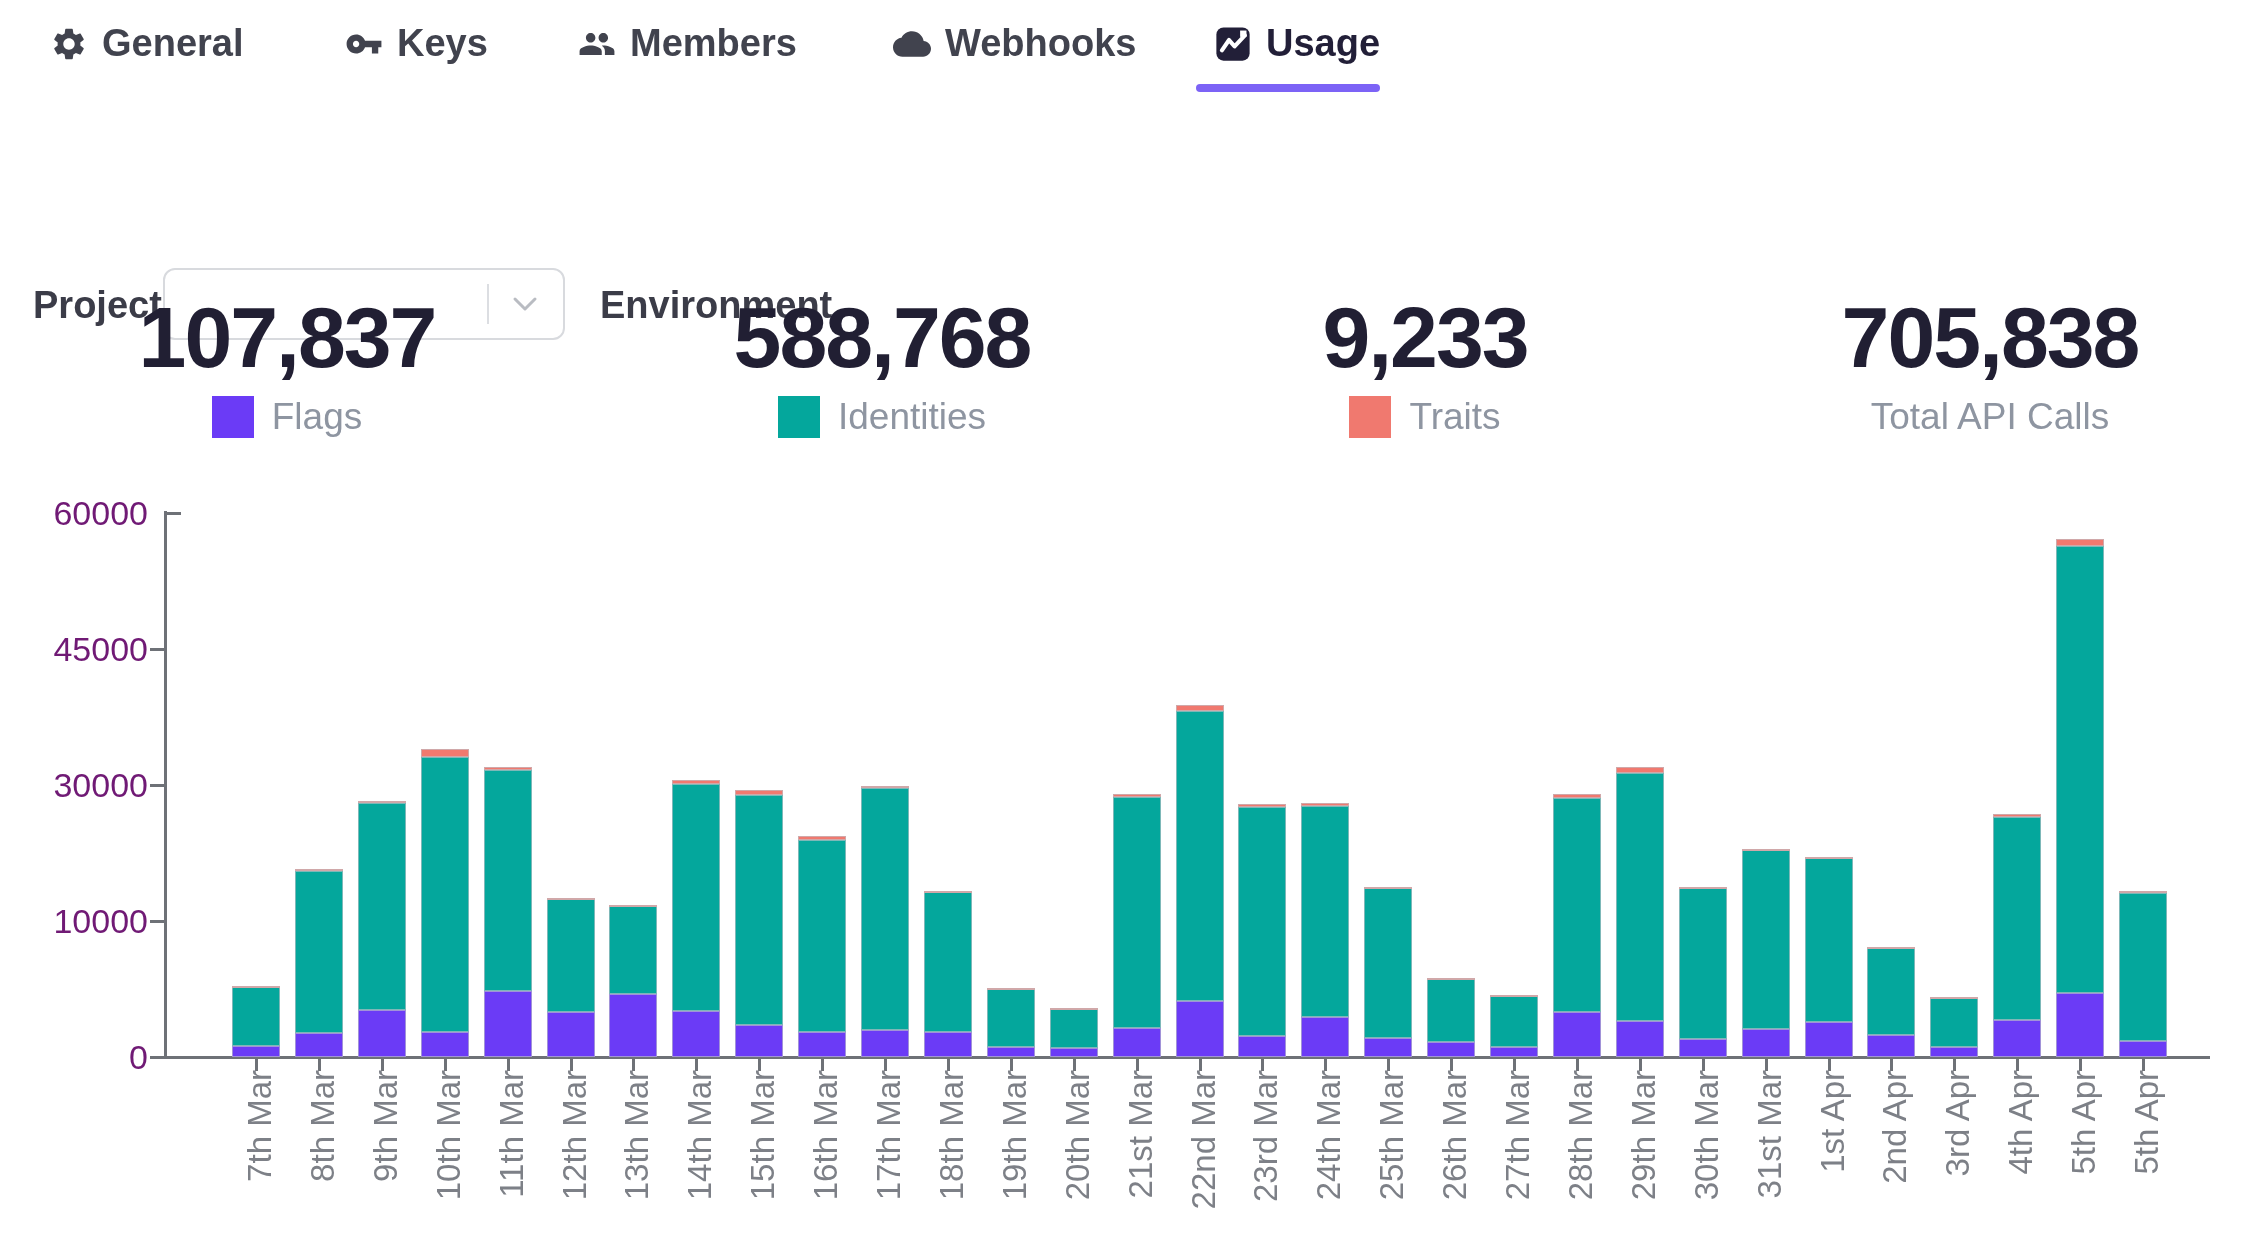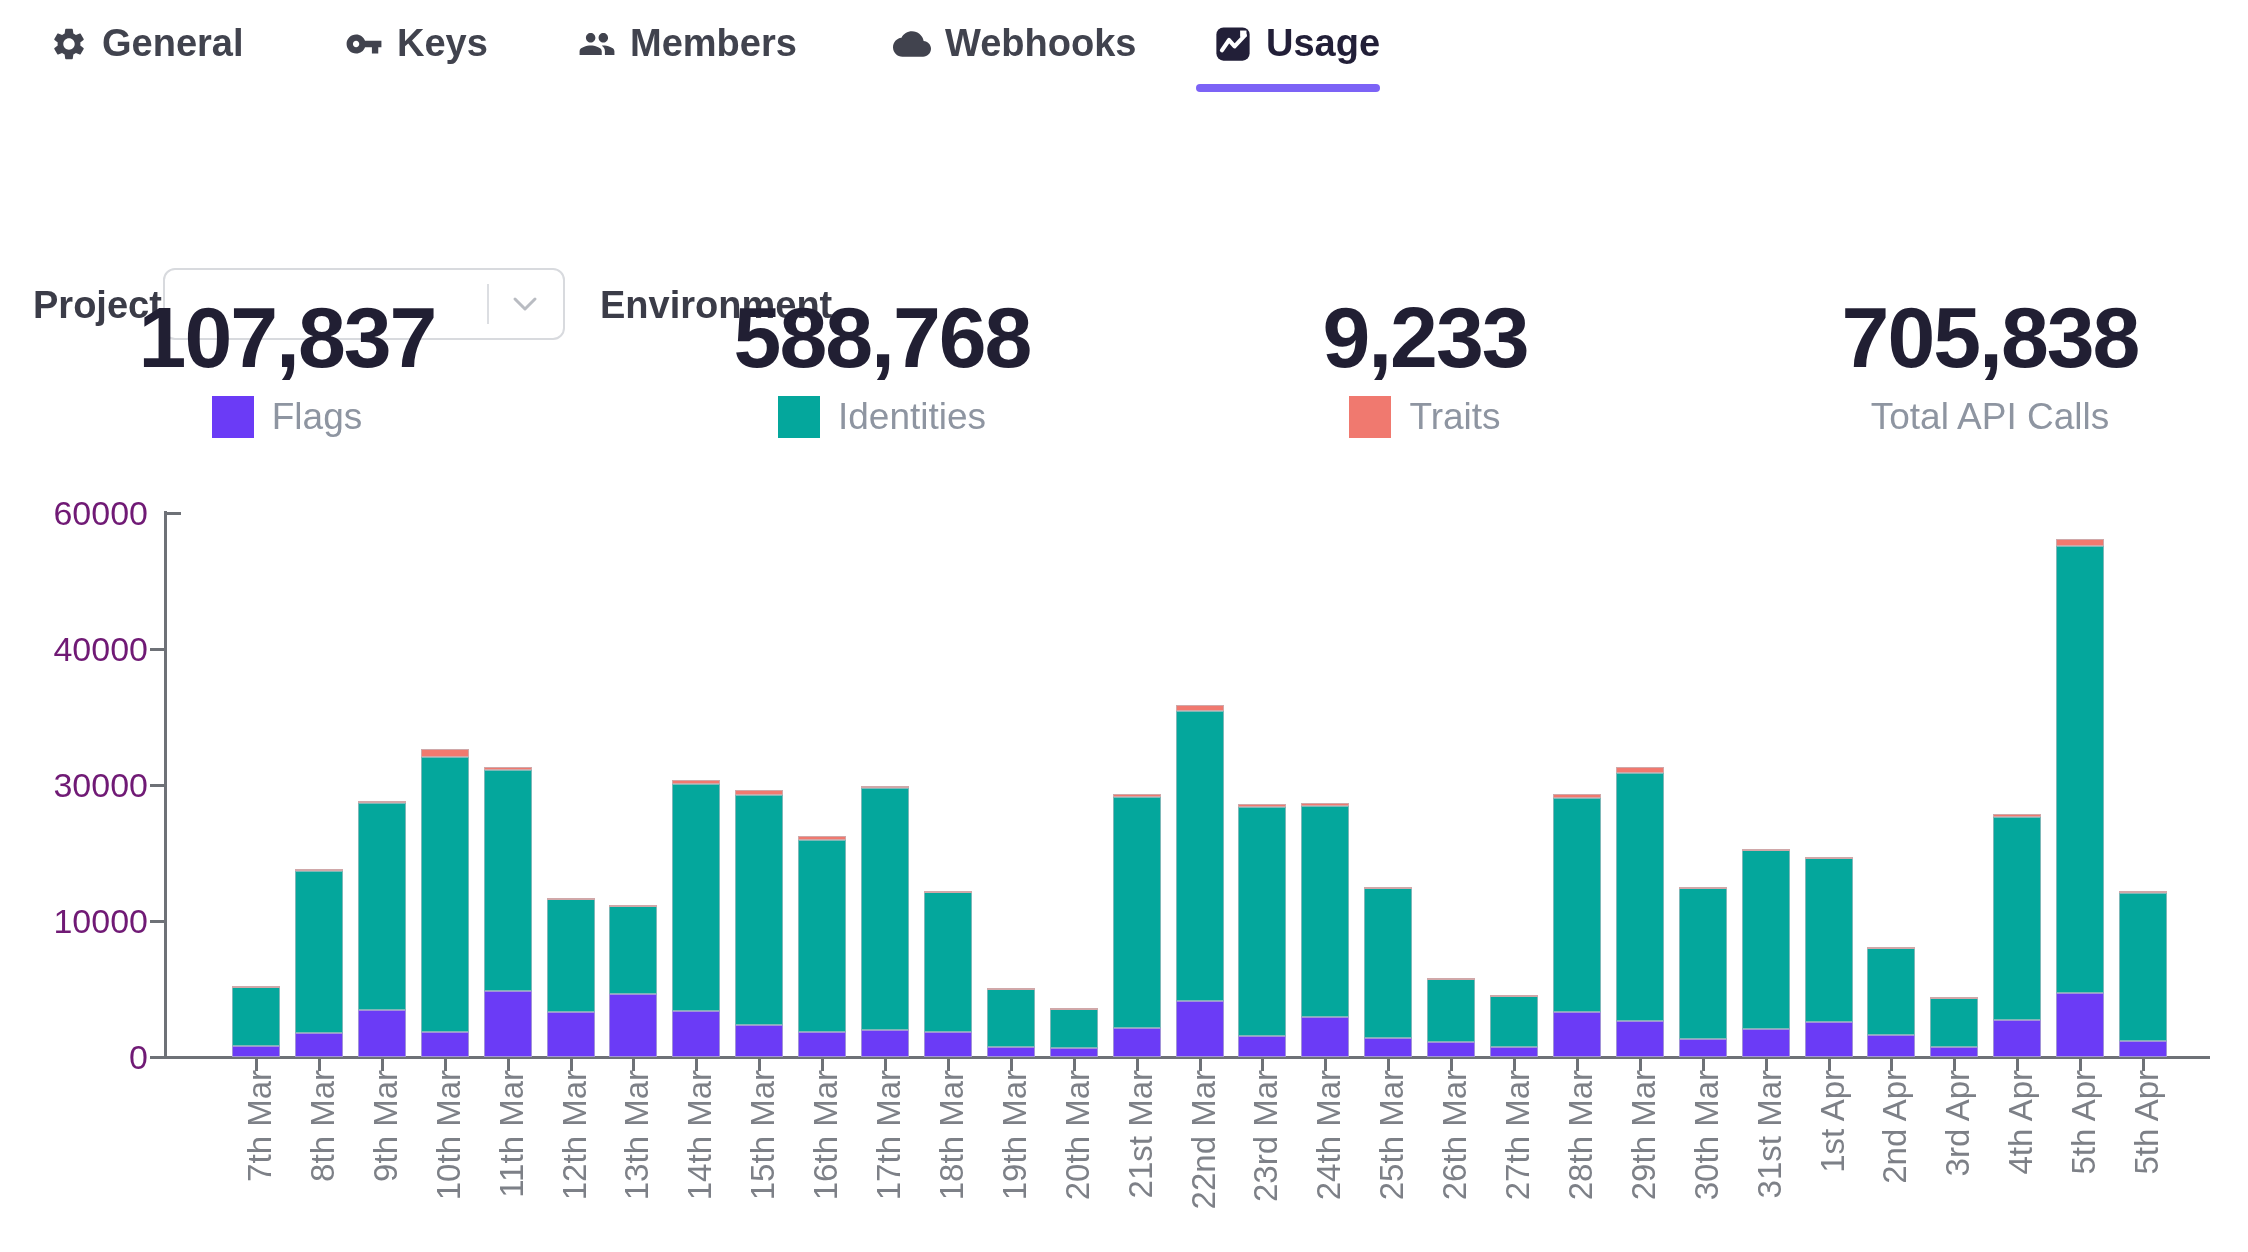--- a/index.html
+++ b/index.html
@@ -133,21 +133,21 @@
 <div id="chart">
   <div class="axis-y"></div>
   <div class="axis-x"></div>
 <div class="ytick" style="left: 150px; top: 1056px;"></div>
     <div class="ylab" style="left: 28px; top: 1038px;">0</div>
     <div class="ytick" style="left: 150px; top: 920px;"></div>
     <div class="ylab" style="left: 28px; top: 902px;">10000</div>
     <div class="ytick" style="left: 150px; top: 784px;"></div>
     <div class="ylab" style="left: 28px; top: 766px;">30000</div>
     <div class="ytick" style="left: 150px; top: 648px;"></div>
-    <div class="ylab" style="left: 28px; top: 630px;">40000</div>
+    <div class="ylab" style="left: 28px; top: 630px;">45000</div>
     <div class="ytick" style="left: 167px; top: 512px;"></div>
     <div class="ylab" style="left: 28px; top: 494px;">60000</div>
     <div class="seg" style="left: 232px; width: 48px; top: 1046.12px; height: 10.88px; background: rgb(107, 59, 246);"></div>
     <div class="seg" style="left: 232px; width: 48px; top: 986.28px; height: 59.84px; background: rgb(4, 167, 156);"></div>
     <div class="seg" style="left: 232px; width: 48px; top: 985.555px; height: 0.725333px; background: rgb(240, 121, 111);"></div>
     <div class="xtick" style="left: 255px;"></div>
     <div class="xlab" style="left: 71px; top: 1070px;">7th Mar</div>
     <div class="seg" style="left: 294.9px; width: 48px; top: 1033.43px; height: 23.5733px; background: rgb(107, 59, 246);"></div>
     <div class="seg" style="left: 294.9px; width: 48px; top: 871.133px; height: 162.293px; background: rgb(4, 167, 156);"></div>
     <div class="seg" style="left: 294.9px; width: 48px; top: 869.32px; height: 1.81333px; background: rgb(240, 121, 111);"></div>

